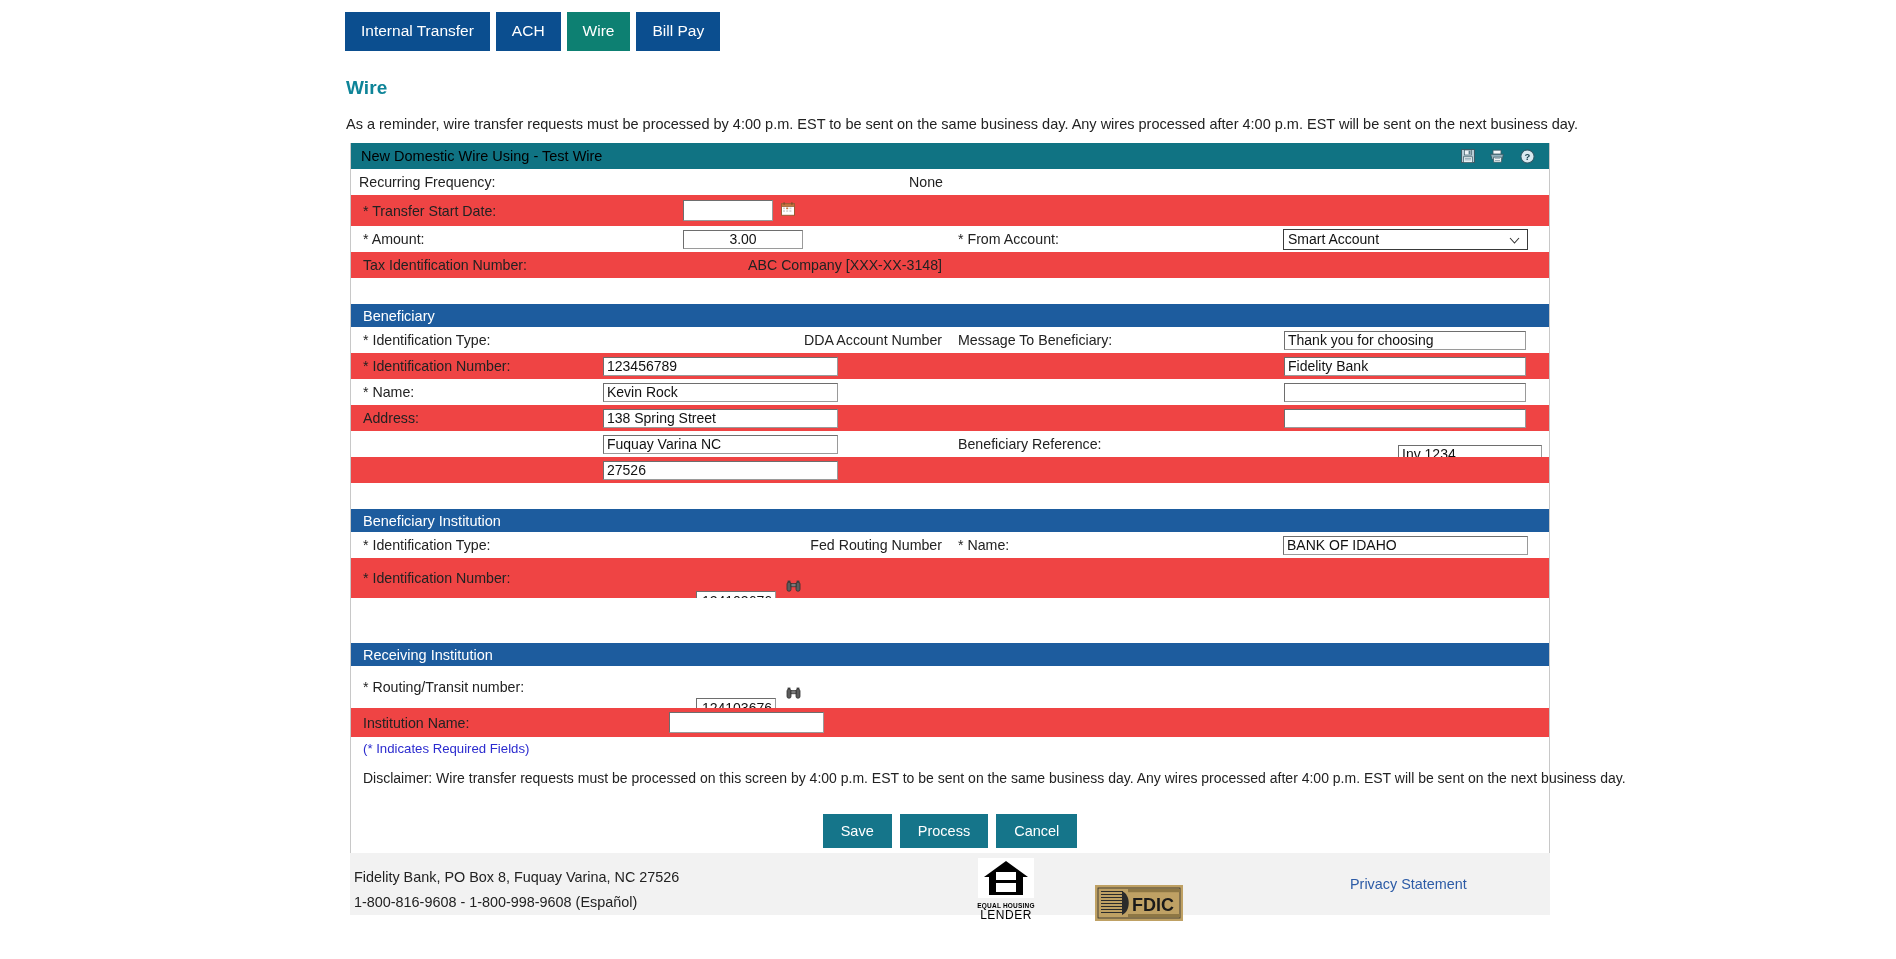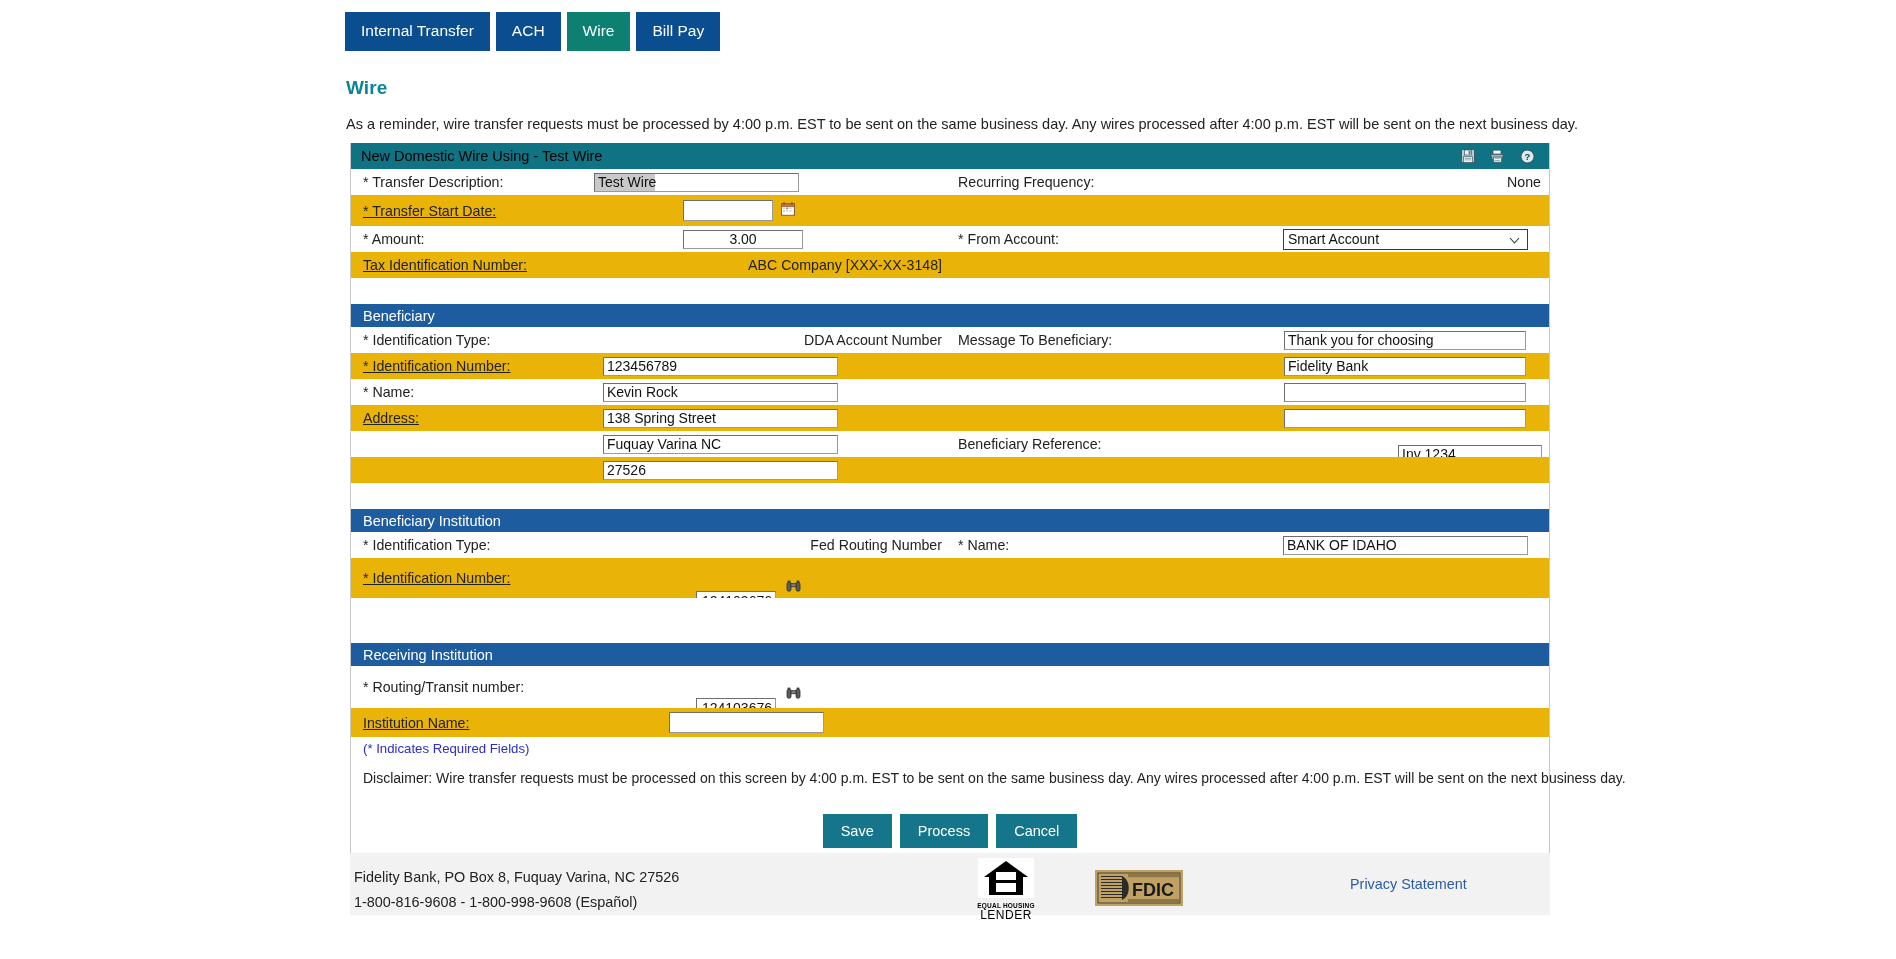--- a/index.html
+++ b/index.html
@@ -88,21 +88,21 @@
   }
 
   
   .row {
     display: flex;
     align-items: center;
     min-height: 26px;
     position: relative;
     background: #ffffff;
   }
-  .row.alt { background: #eab308; text-decoration: underline; }
+  .row.alt { background: #ef4444; }
   .row.spacer { height: 26px; }
   .row.spacer2 { height: 45px; }
 
   .cell-l { width: 600px; display: flex; align-items: center; position: relative; padding-left: 12px; }
   .cell-r { width: 600px; display: flex; align-items: center; position: relative; padding-left: 8px; }
 
   .lbl {
     font-size: 14.2px;
     color: #222;
     white-space: nowrap;
@@ -196,21 +196,21 @@
     position: absolute;
     left: 350px; top: 853px;
     width: 1200px;
     height: 62px;
     background: #f2f2f2;
     display: flex;
     align-items: center;
   }
   .f-addr { position: absolute; left: 4px; top: 12px; font-size: 14.4px; line-height: 25px; color:#222; }
   .f-ehl  { position: absolute; left: 625px; top: 5px; width: 62px; text-align: center; }
-  .f-fdic { position: absolute; left: 745px; top: 17px; }
+  .f-fdic { position: absolute; left: 745px; top: 32px; }
   .f-priv { position: absolute; left: 1000px; top: 23px; font-size: 14.4px; color: #2c5ba6; cursor: pointer; }
 
   .ehl-label { font-size: 6.5px; font-weight: bold; letter-spacing: .2px; color:#000; }
   .ehl-label2 { font-size: 12px; font-weight: normal; letter-spacing: .5px; color:#000; margin-top:-1px;}
 </style>
 </head>
 <body>
 
 <div class="page">
 
@@ -251,26 +251,20 @@
         <span>
           <svg width="15" height="15" viewBox="0 0 15 15">
             <circle cx="7.5" cy="7.5" r="6.6" fill="#dbe9f0" stroke="#2f5a68" stroke-width="1.1"></circle>
             <text x="7.5" y="11.2" font-size="9.5" font-family="Liberation Sans, sans-serif" font-weight="bold" fill="#18414e" text-anchor="middle">?</text>
           </svg>
         </span>
       </span>
     </div>
 
     <div class="row">
-      <div class="cell-l">
-        <span class="lbl">* Transfer Description:</span>
-        <span class="fld-desc">
-          <input class="tin" type="text" value="Test Wire" style="background: linear-gradient(to right, rgb(201, 201, 201) 0px, rgb(201, 201, 201) 60px, rgb(255, 255, 255) 60px, rgb(255, 255, 255) 100%);">
-        </span>
-      </div>
       <div class="cell-r">
         <span class="lbl">Recurring Frequency:</span>
         <span class="val-right">None</span>
       </div>
     </div>
 
     <div class="row alt" style="min-height:31px;">
       <div class="cell-l">
         <span class="lbl">* Transfer Start Date:</span>
         <span class="fld-date">

